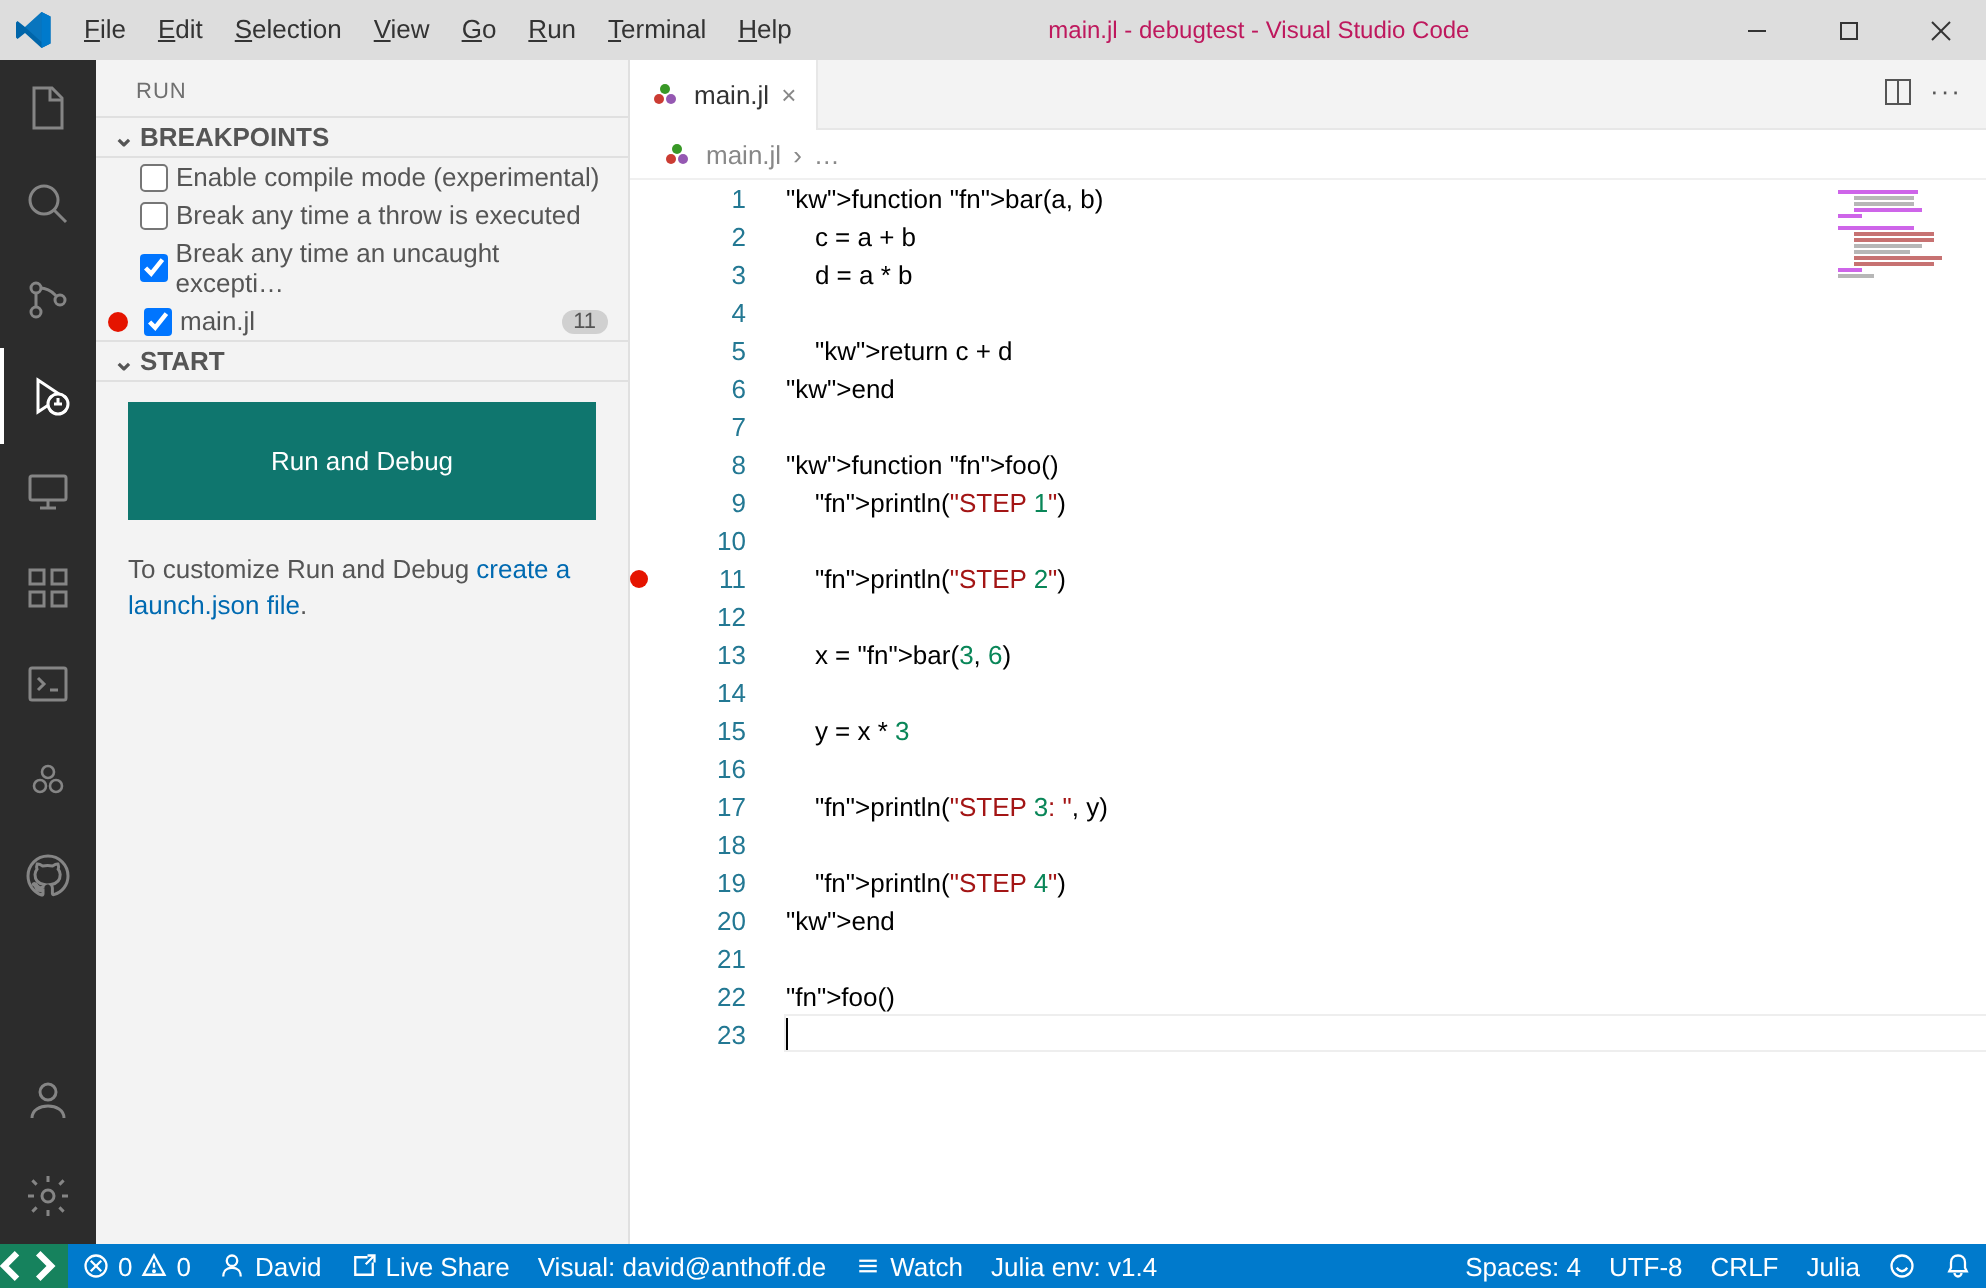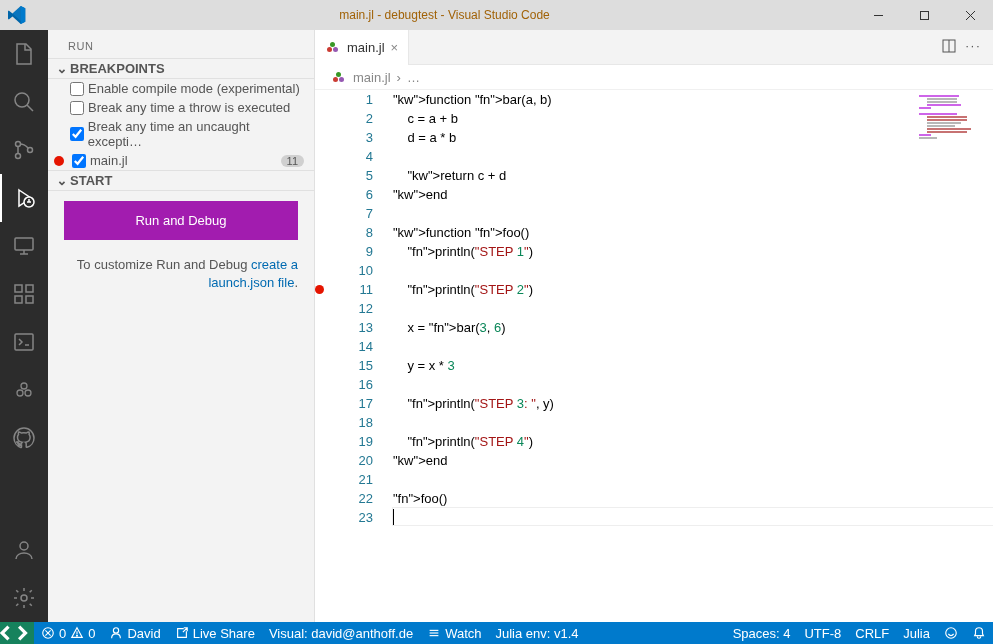--- a/index.html
+++ b/index.html
@@ -4,21 +4,21 @@
   <style>
     * { box-sizing: border-box; margin: 0; padding: 0; font-family: -apple-system, "Segoe UI", Arial, sans-serif; font-size: 13px; }
     body { width: 993px; height: 644px; background: #fff; overflow: hidden; display: flex; flex-direction: column; }
     
     
     .titlebar { height: 30px; background: #dddddd; display: flex; align-items: center; }
     .app-icon { width: 34px; height: 30px; display: flex; align-items: center; justify-content: center; }
     .menu { display: flex; }
     .menu-item { padding: 0 8px; line-height: 30px; color: #333; cursor: default; }
     .menu-item u { text-decoration: underline; }
-    .title-center { flex: 1; text-align: center; color: #a16207; font-size: 12px; }
+    .title-center { flex: 1; text-align: center; color: #be185d; font-size: 12px; }
     .win-controls { display: flex; }
     .win-btn { width: 46px; height: 30px; display: flex; align-items: center; justify-content: center; color: #333; }
     
     
     .main { flex: 1; display: flex; min-height: 0; }
     
     
     .activitybar { width: 48px; background: #2c2c2c; display: flex; flex-direction: column; }
     .activity-top { flex: 1; display: flex; flex-direction: column; }
     .activity-item { width: 48px; height: 48px; display: flex; align-items: center; justify-content: center; color: #858585; cursor: pointer; }
@@ -28,22 +28,22 @@
     
     
     .sidebar { width: 267px; background: #f3f3f3; display: flex; flex-direction: column; border-right: 1px solid #e0e0e0; }
     .sidebar-title { padding: 10px 20px 6px; font-size: 11px; color: #6f6f6f; letter-spacing: 0.5px; }
     .section-header { display: flex; align-items: center; padding: 2px 6px; font-size: 11px; font-weight: 700; color: #555; cursor: pointer; border-top: 1px solid #e0e0e0; border-bottom: 1px solid #e0e0e0; }
     .section-header .chev { width: 16px; display: flex; align-items: center; justify-content: center; }
     .bp-item { display: flex; align-items: center; padding: 2px 10px 2px 22px; color: #555; font-size: 13px; gap: 4px; cursor: pointer; }
     .bp-item input[type="checkbox"] { width: 14px; height: 14px; }
     .bp-dot { width: 10px; height: 10px; border-radius: 50%; background: #e51400; margin-right: 4px; flex-shrink: 0; }
     .bp-hit { background: #d0d0d0; border-radius: 8px; padding: 0 6px; font-size: 11px; color: #555; margin-left: auto; }
-    .run-btn { margin: 10px 16px; background: #a21caf; color: #fff; border: none; padding: 12px; font-size: 13px; cursor: pointer; }
-    .sidebar-text { padding: 6px 16px; color: #555; font-size: 13px; line-height: 1.4; text-align: right; }
+    .run-btn { margin: 10px 16px; background: #0f766e; color: #fff; border: none; padding: 22px; font-size: 13px; cursor: pointer; }
+    .sidebar-text { padding: 6px 16px; color: #555; font-size: 13px; line-height: 1.4; }
     .sidebar-text a { color: #006ab1; cursor: pointer; }
     
     
     .editor-area { flex: 1; display: flex; flex-direction: column; background: #fff; position: relative; }
     .tabs-row { display: flex; align-items: center; background: #f3f3f3; height: 35px; border-bottom: 1px solid #e7e7e7; }
     .tab { display: flex; align-items: center; gap: 6px; padding: 0 10px; height: 35px; background: #fff; border-right: 1px solid #e7e7e7; color: #333; }
     .tab-close { color: #888; cursor: pointer; }
     .tabs-right { margin-left: auto; display: flex; gap: 8px; padding-right: 12px; color: #555; }
     .breadcrumb { display: flex; align-items: center; gap: 6px; padding: 4px 16px; font-size: 12px; color: #888; border-bottom: 1px solid #f0f0f0; }
     .julia-icon { width: 16px; height: 16px; position: relative; display: inline-block; }
@@ -76,20 +76,30 @@
 <body>
 
 <div class="titlebar">
   <div class="app-icon">
     <svg width="18" height="18" viewBox="0 0 24 24">
         <path fill="#0065a9" d="M23 3l-6-3-11 10-5-4-1 1v10l1 1 5-4 11 10 6-3z"></path>
         <path fill="#007acc" d="M23 3l-6-3v24l6-3z"></path>
         <path fill="#1f9cf0" d="M17 0l-11 10 11 10z" opacity="0.3"></path>
       </svg>
   </div>
+  <div class="menu">
+    <div class="menu-item"><u>F</u>ile</div>
+    <div class="menu-item"><u>E</u>dit</div>
+    <div class="menu-item"><u>S</u>election</div>
+    <div class="menu-item"><u>V</u>iew</div>
+    <div class="menu-item"><u>G</u>o</div>
+    <div class="menu-item"><u>R</u>un</div>
+    <div class="menu-item"><u>T</u>erminal</div>
+    <div class="menu-item"><u>H</u>elp</div>
+  </div>
   <div class="title-center">main.jl - debugtest - Visual Studio Code</div>
   <div class="win-controls">
     <div class="win-btn">
         <svg width="11" height="11">
           <line x1="1" y1="5.5" x2="10" y2="5.5" stroke="#333"></line>
         </svg>
       </div>
     <div class="win-btn">
         <svg width="11" height="11">
           <rect x="1.5" y="1.5" width="8" height="8" fill="none" stroke="#333"></rect>

